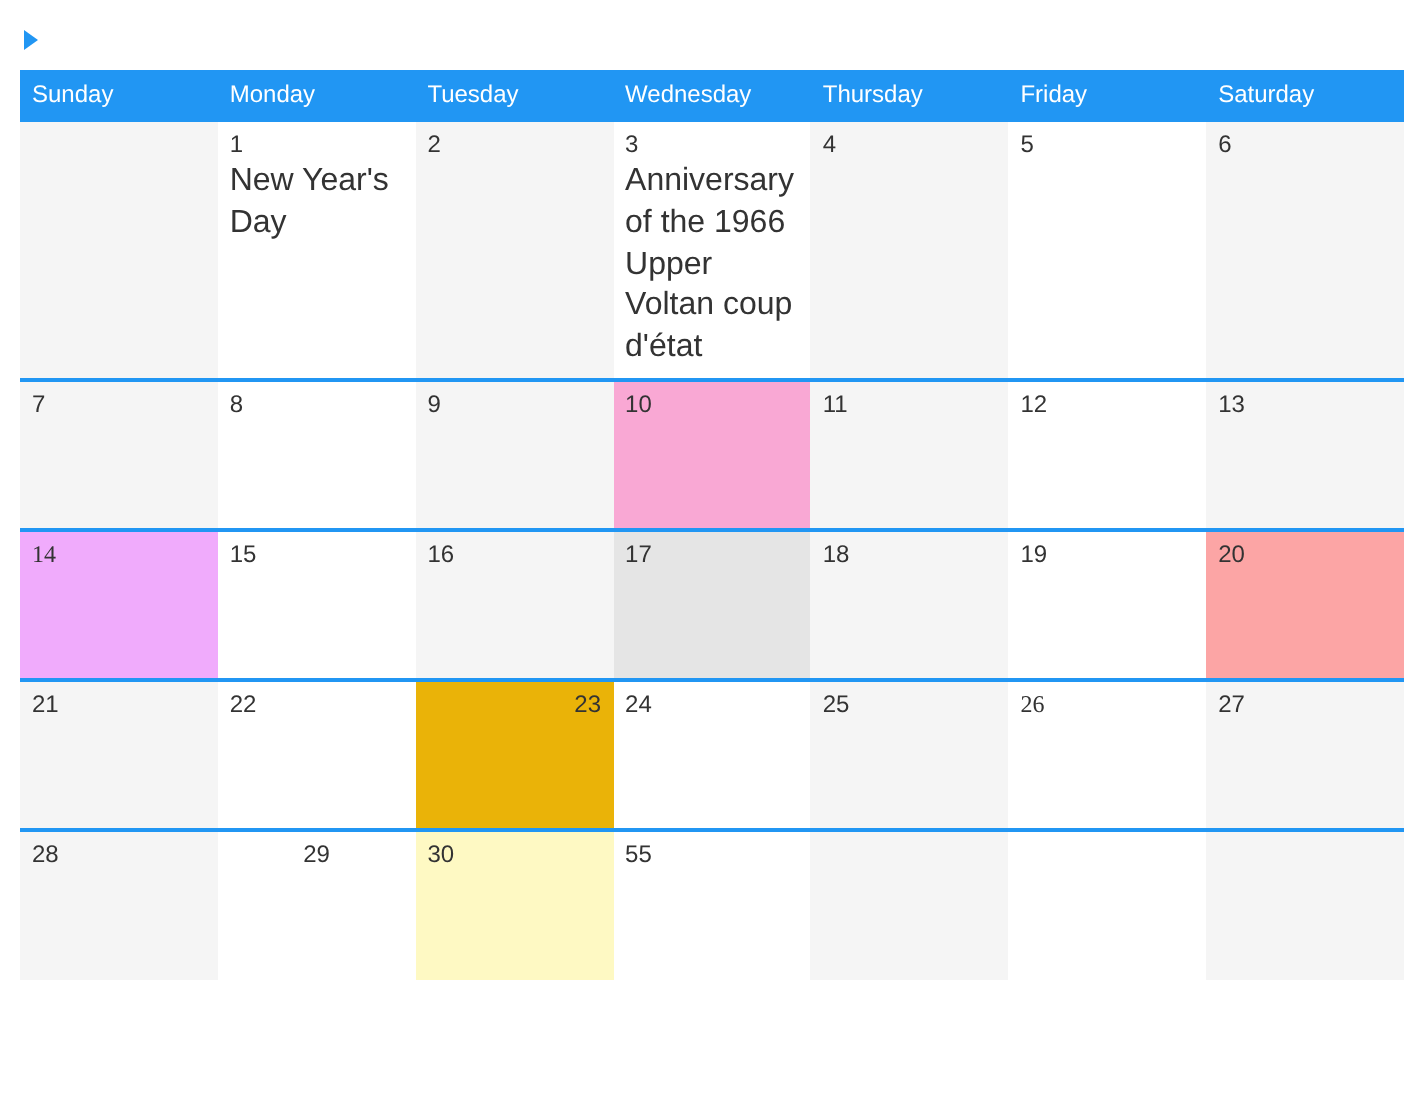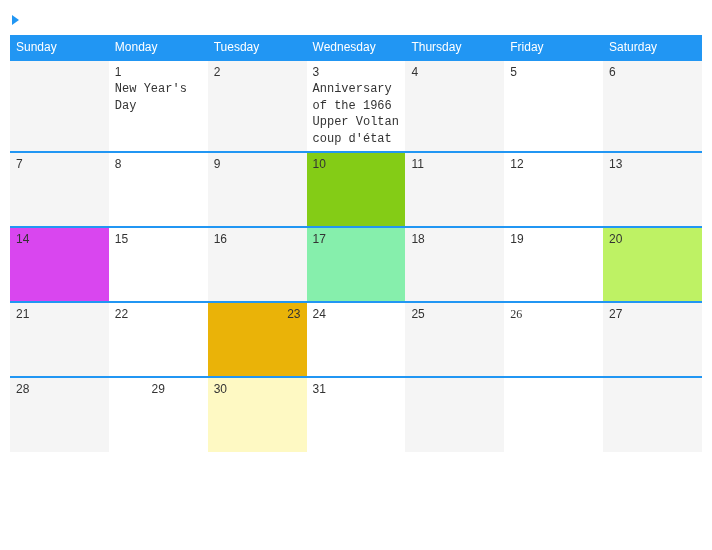--- a/index.html
+++ b/index.html
@@ -88,24 +88,23 @@
       background: #f5f5f5;
     }
     .day-number {
       font-size: 12px;
       font-weight: normal;
       color: #333;
       display: block;
       margin-bottom: 2px;
     }
     .event-name {
-      font-size: 12px;
+      font-size: 16px;
       color: #333;
       line-height: 1.3;
-      font-family: Liberation Mono, monospace;
     }
     
     .calendar-table tbody tr td:nth-child(even) {
       background: #fff;
     }
     .calendar-table tbody tr td:nth-child(odd) {
       background: #f5f5f5;
     }
   </style>
 </head>
@@ -157,53 +156,53 @@
         <tr>
           <td style="background: rgb(245, 245, 245);">
             <span class="day-number">7</span>
           </td>
           <td style="background: rgb(255, 255, 255);">
             <span class="day-number">8</span>
           </td>
           <td style="background: rgb(245, 245, 245);">
             <span class="day-number">9</span>
           </td>
-          <td style="background: #84cc16; margin-left: 24px;">
+          <td style="background: #f9a8d4; margin-left: 24px;">
             <span class="day-number">10</span>
           </td>
           <td style="background: rgb(245, 245, 245);">
             <span class="day-number">11</span>
           </td>
           <td style="background: rgb(255, 255, 255);">
             <span class="day-number">12</span>
           </td>
           <td style="background: rgb(245, 245, 245);">
             <span class="day-number">13</span>
           </td>
         </tr>
         <tr>
-          <td style="background: #d946ef;">
+          <td style="background: #f0abfc; font-family: Liberation Serif, serif;">
             <span class="day-number">14</span>
           </td>
           <td style="background: rgb(255, 255, 255);">
             <span class="day-number">15</span>
           </td>
           <td style="background: rgb(245, 245, 245);">
             <span class="day-number">16</span>
           </td>
-          <td style="background: #86efac; margin-left: 16px;">
+          <td style="background: #e5e5e5; margin-left: 16px;">
             <span class="day-number">17</span>
           </td>
           <td style="background: rgb(245, 245, 245);">
             <span class="day-number">18</span>
           </td>
           <td style="background: rgb(255, 255, 255);">
             <span class="day-number">19</span>
           </td>
-          <td style="background: #bef264;">
+          <td style="background: #fca5a5;">
             <span class="day-number">20</span>
           </td>
         </tr>
         <tr>
           <td style="background: rgb(245, 245, 245); margin-top: 48px;">
             <span class="day-number">21</span>
           </td>
           <td style="background: rgb(255, 255, 255);">
             <span class="day-number">22</span>
           </td>
@@ -227,21 +226,21 @@
           <td style="background: rgb(245, 245, 245);">
             <span class="day-number">28</span>
           </td>
           <td style="background: rgb(255, 255, 255); text-align: center;">
             <span class="day-number">29</span>
           </td>
           <td style="background: #fef9c3;">
             <span class="day-number">30</span>
           </td>
           <td style="background: rgb(255, 255, 255);">
-            <span class="day-number">31</span>
+            <span class="day-number">55</span>
           </td>
           <td style="background: rgb(245, 245, 245);"></td>
           <td style="background: rgb(255, 255, 255);"></td>
           <td style="background: rgb(245, 245, 245);"></td>
         </tr>
       </tbody>
   </table>
 </div>
 
 </body></html>

